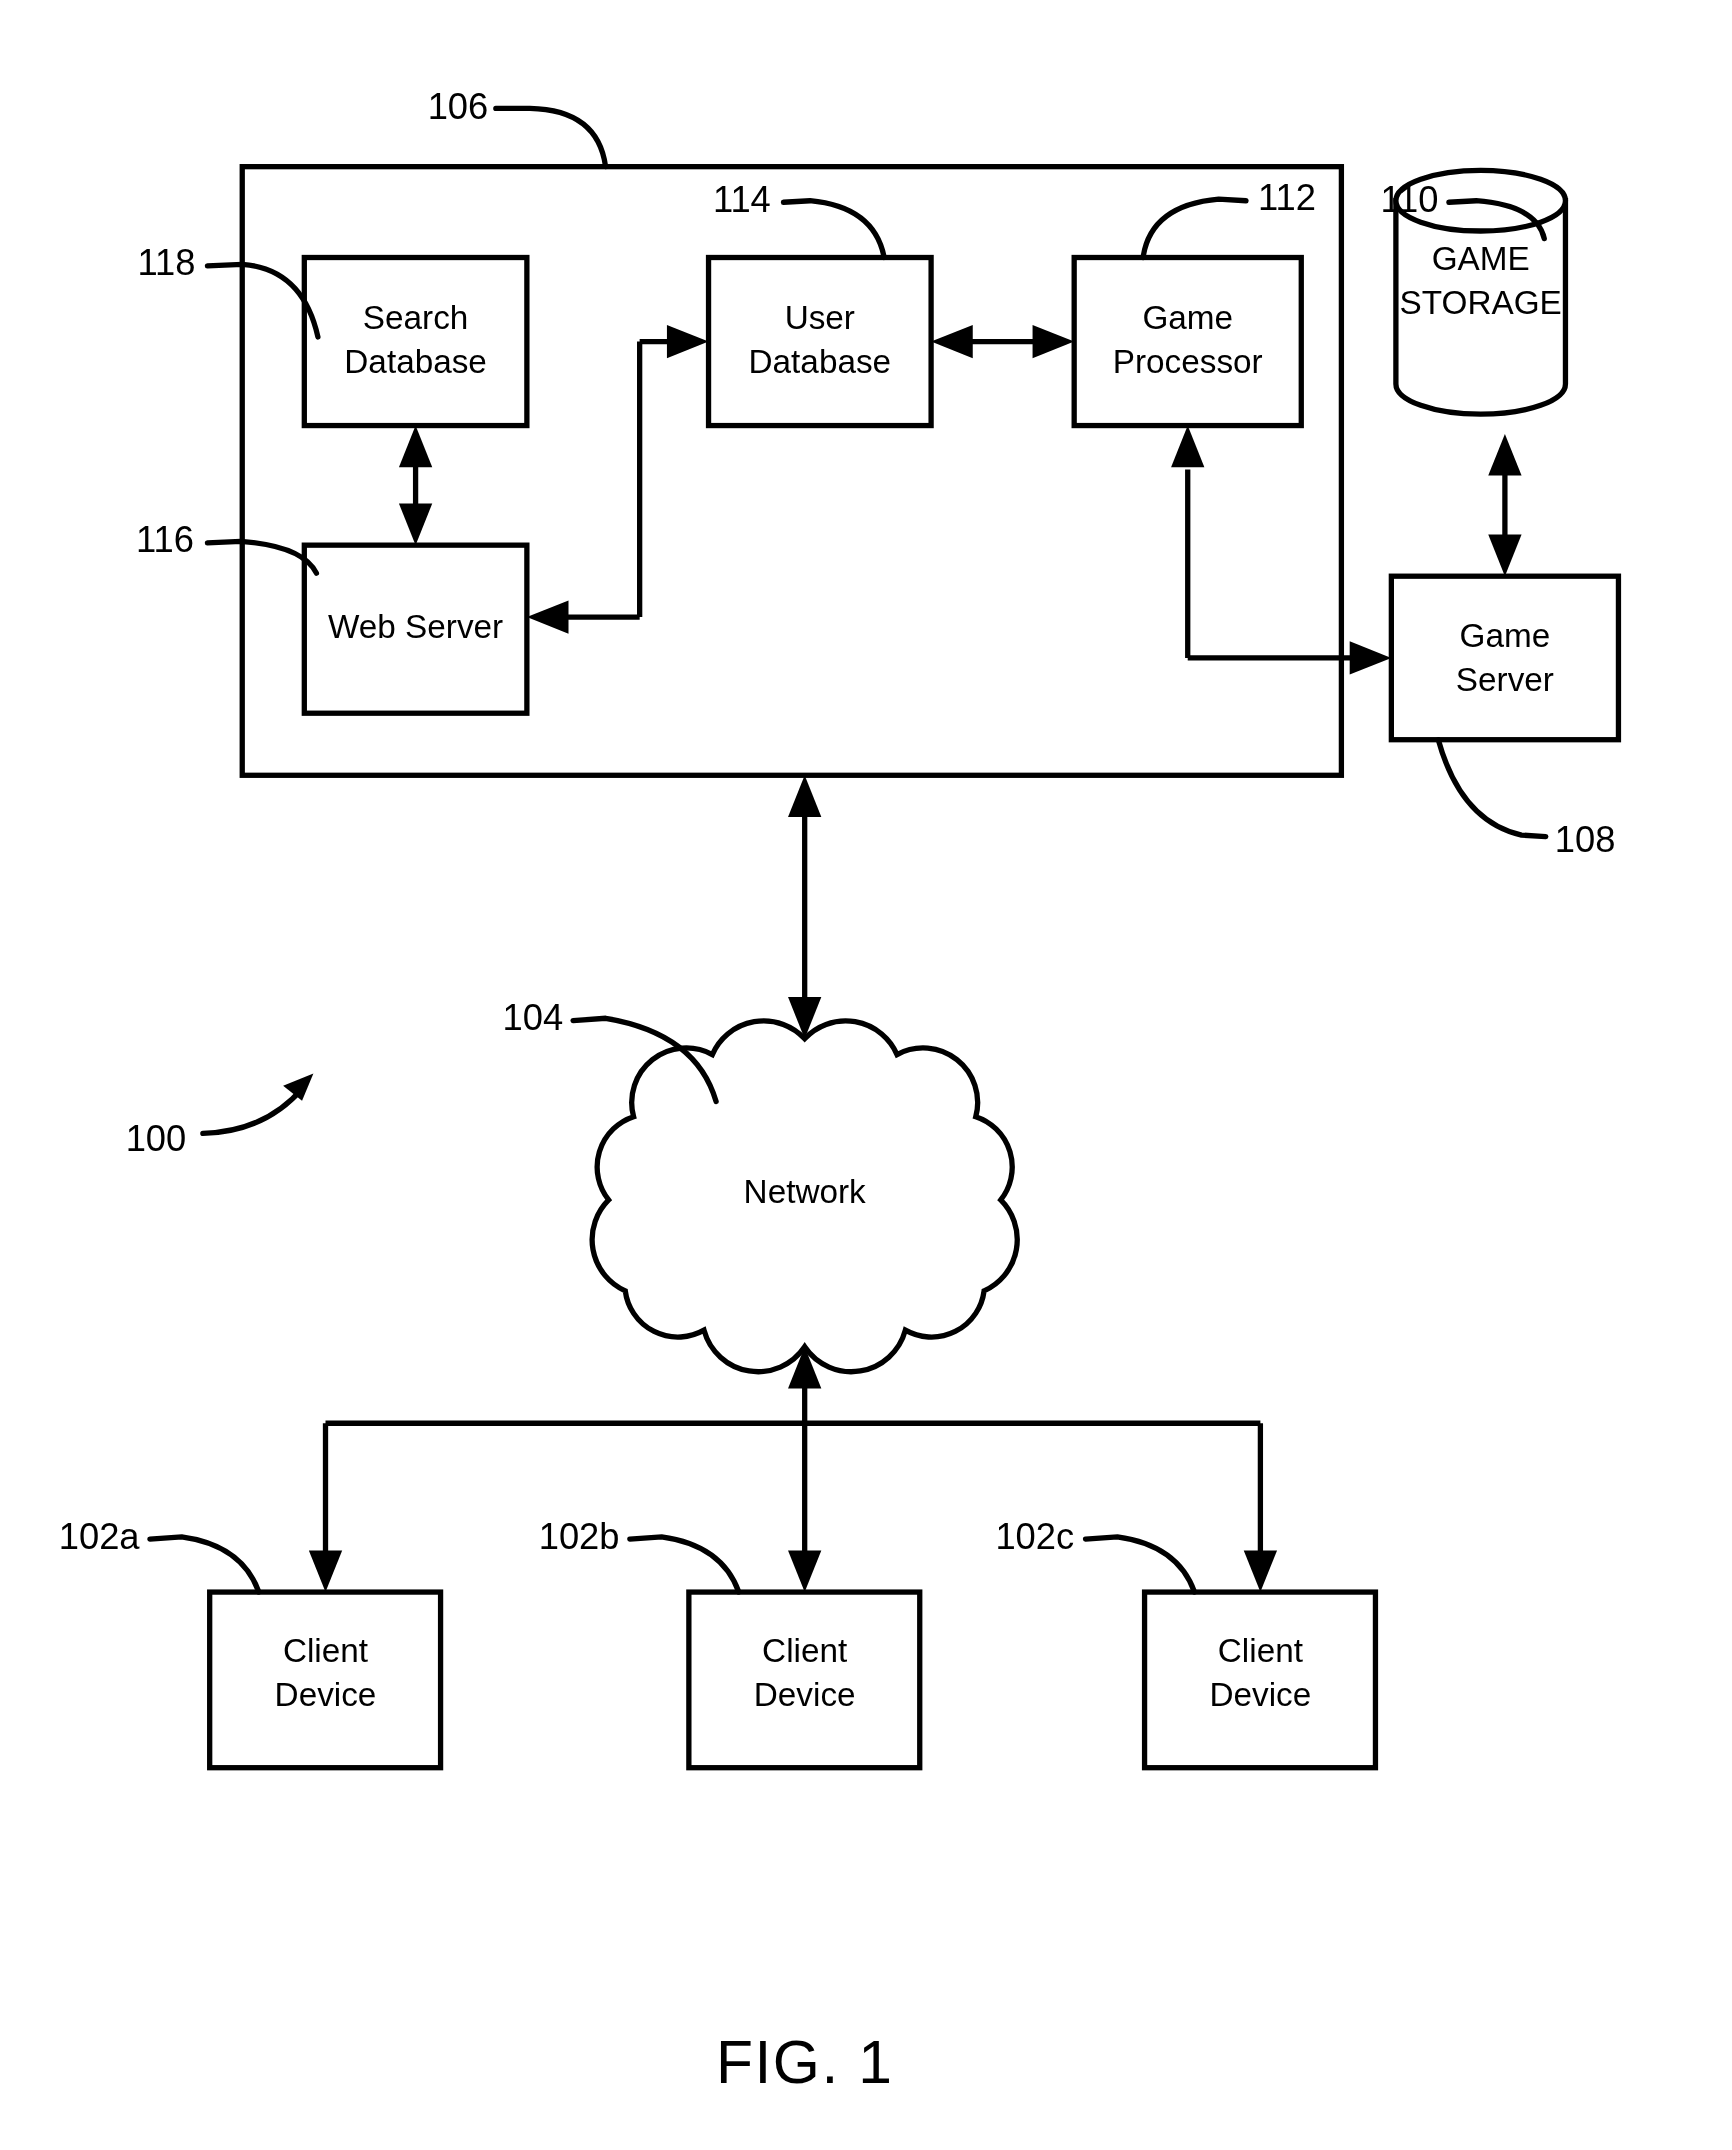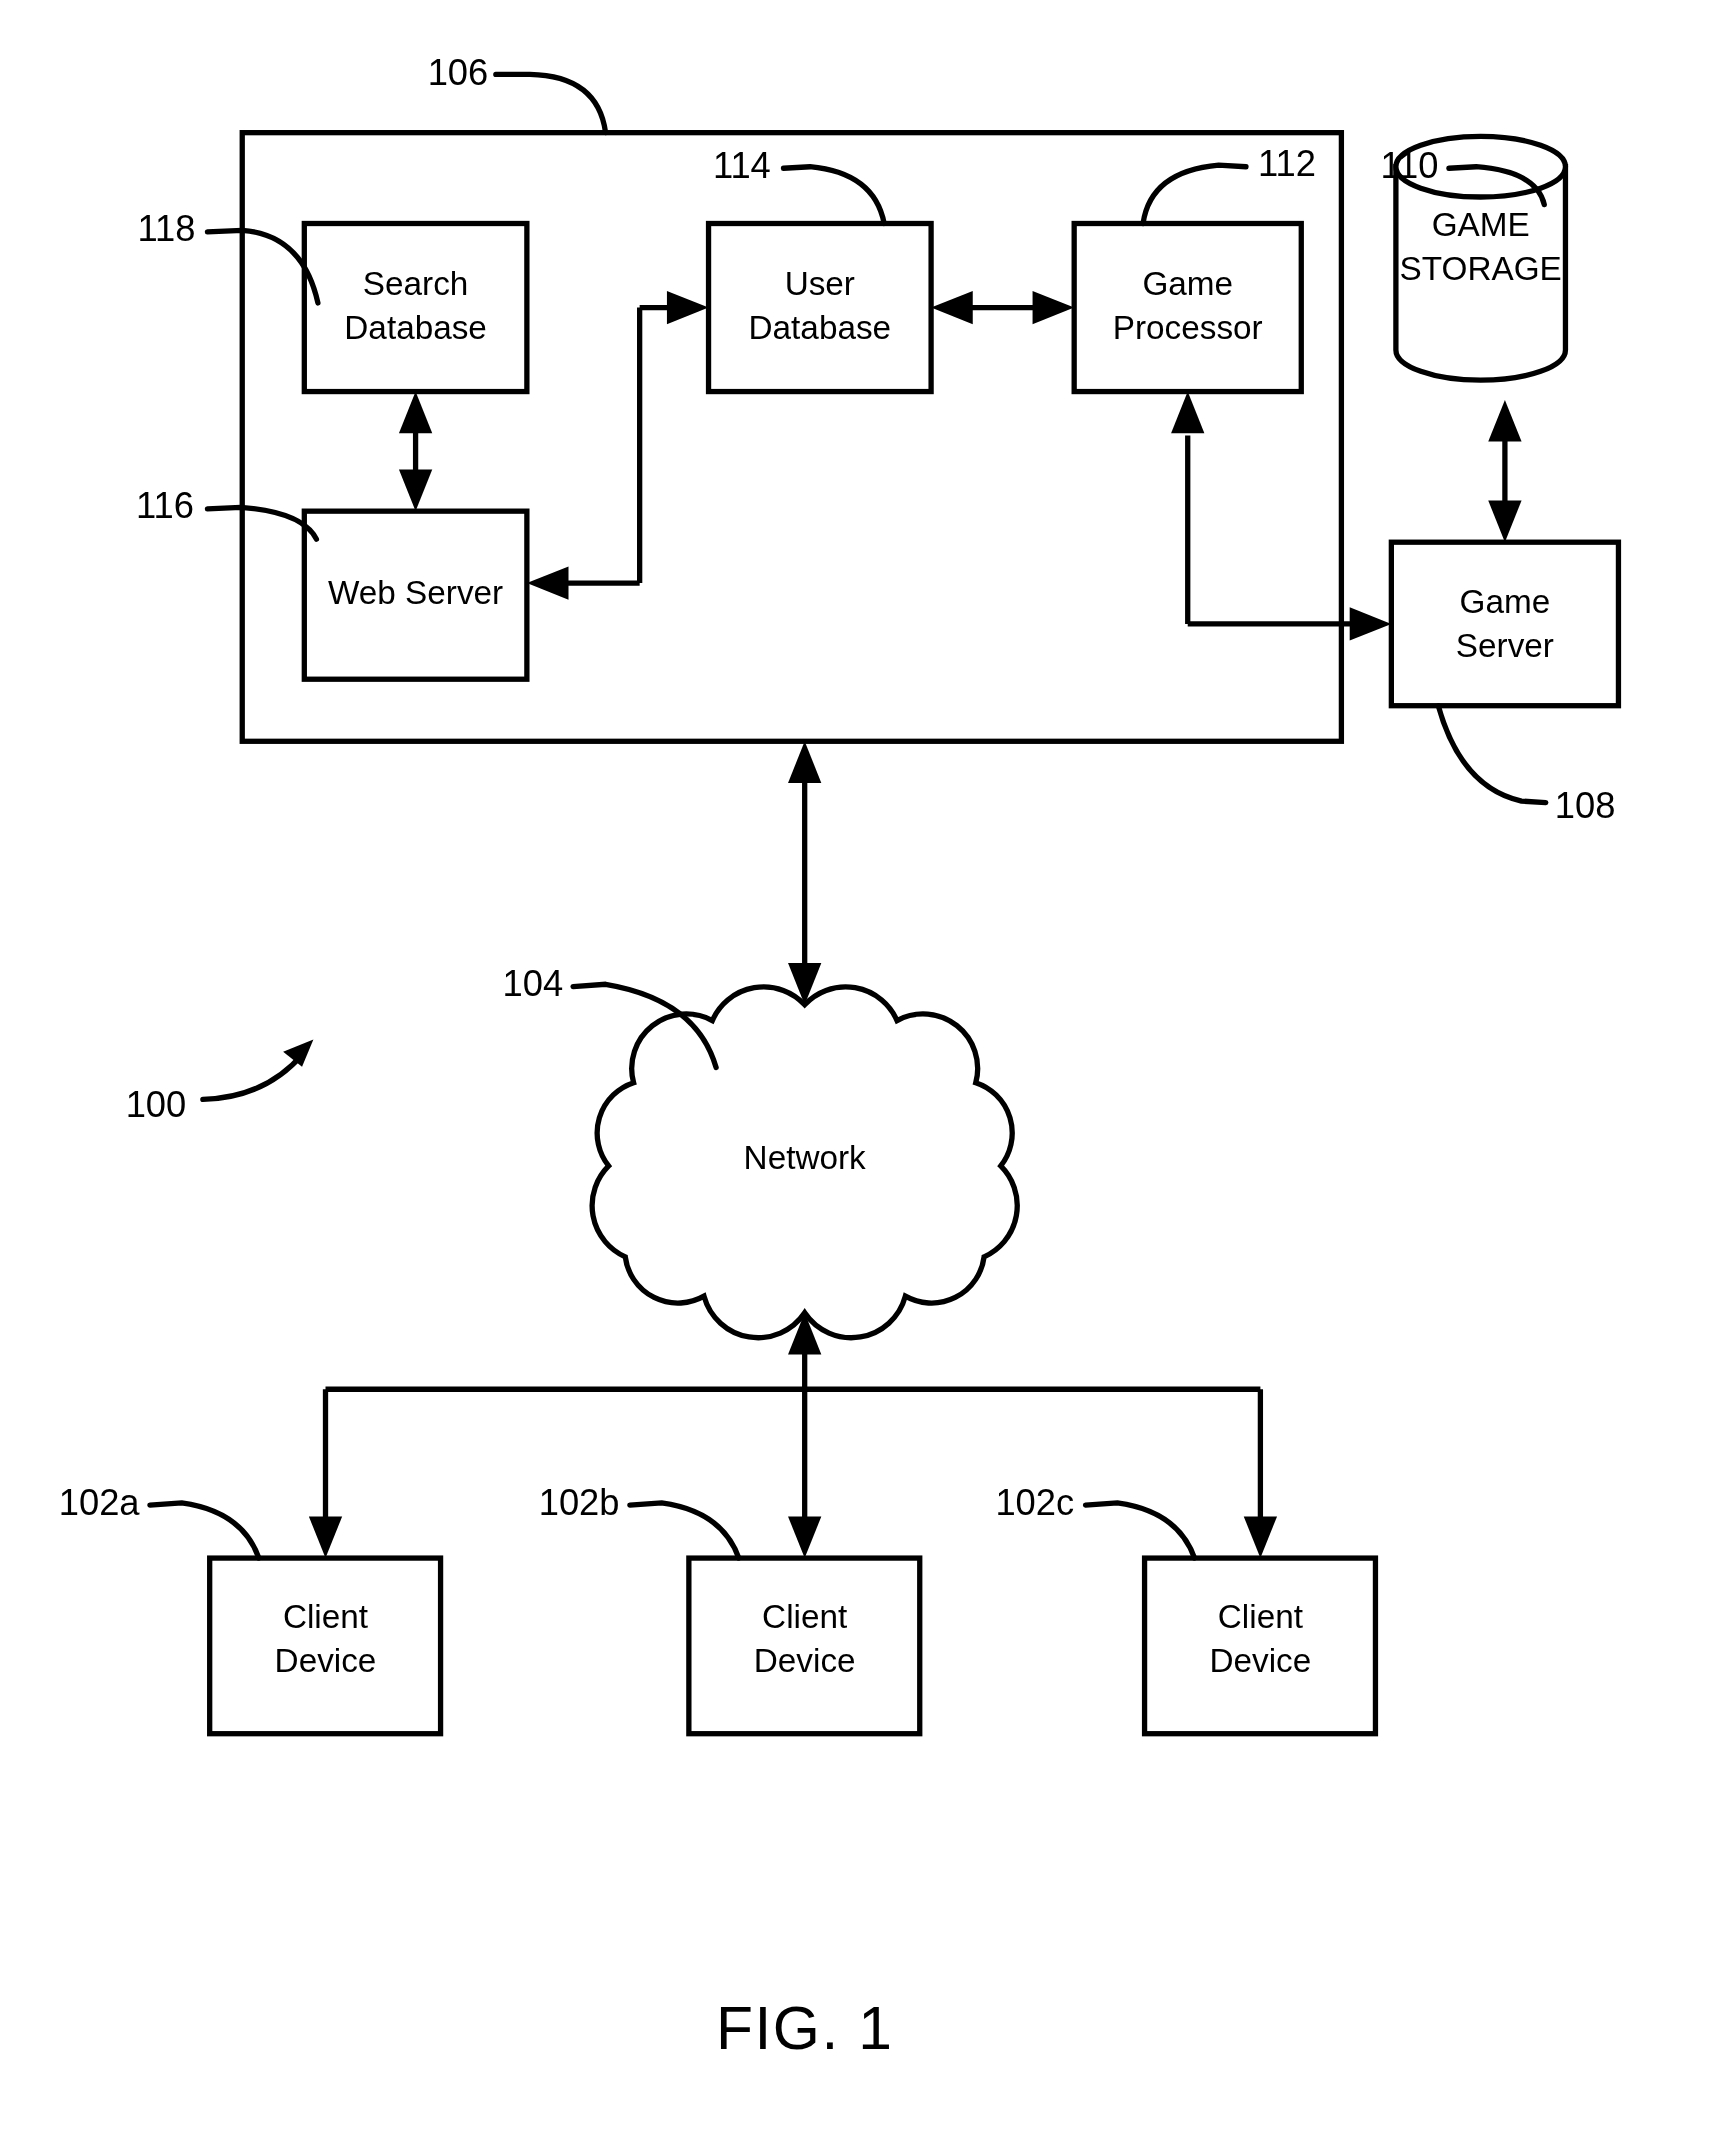--- a/index.html
+++ b/index.html
@@ -11,20 +11,21 @@
     width: 1732px;
     height: 2151px;
     font-family: "Liberation Sans", sans-serif;
     color: #000000;
     overflow: hidden;
   }
   #figure-root {
     position: relative;
     width: 1732px;
     height: 1639px;
+    margin-top: 34px;
   }
   svg#patent-figure {
     display: block;
     width: 1732px;
     height: 2151px;
   }
   .blk-box {
     fill: #ffffff;
     stroke: #000000;
     stroke-width: 7;

